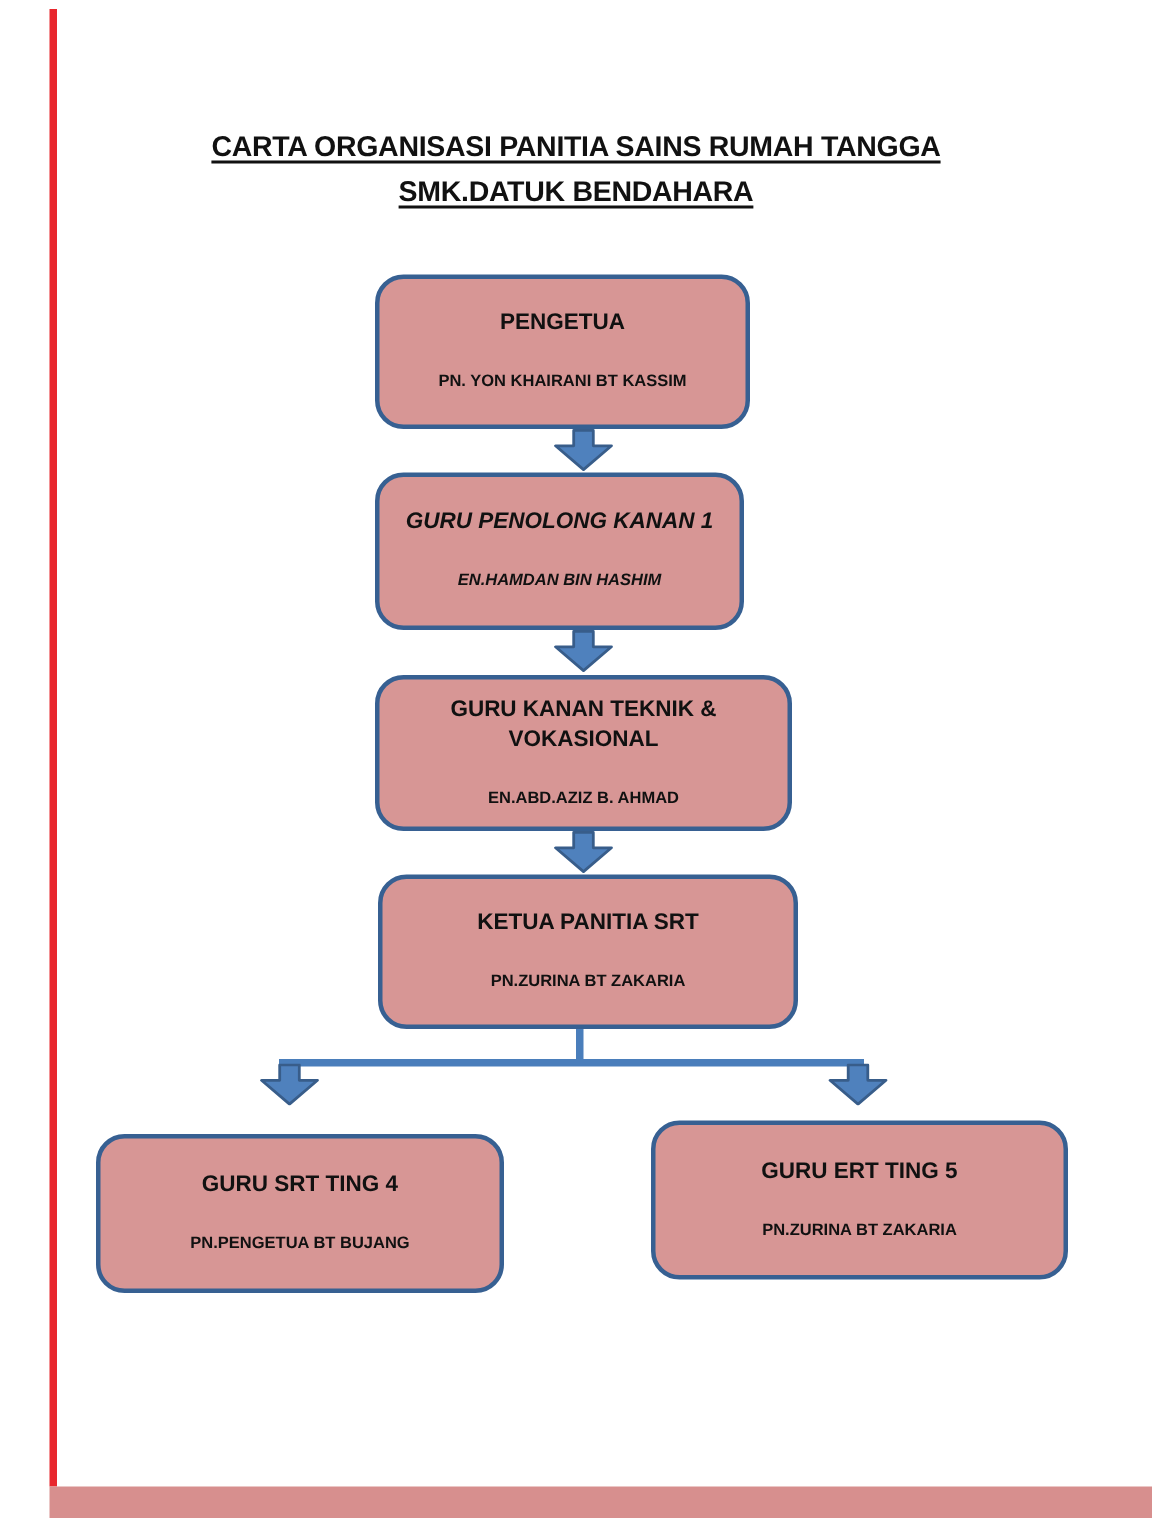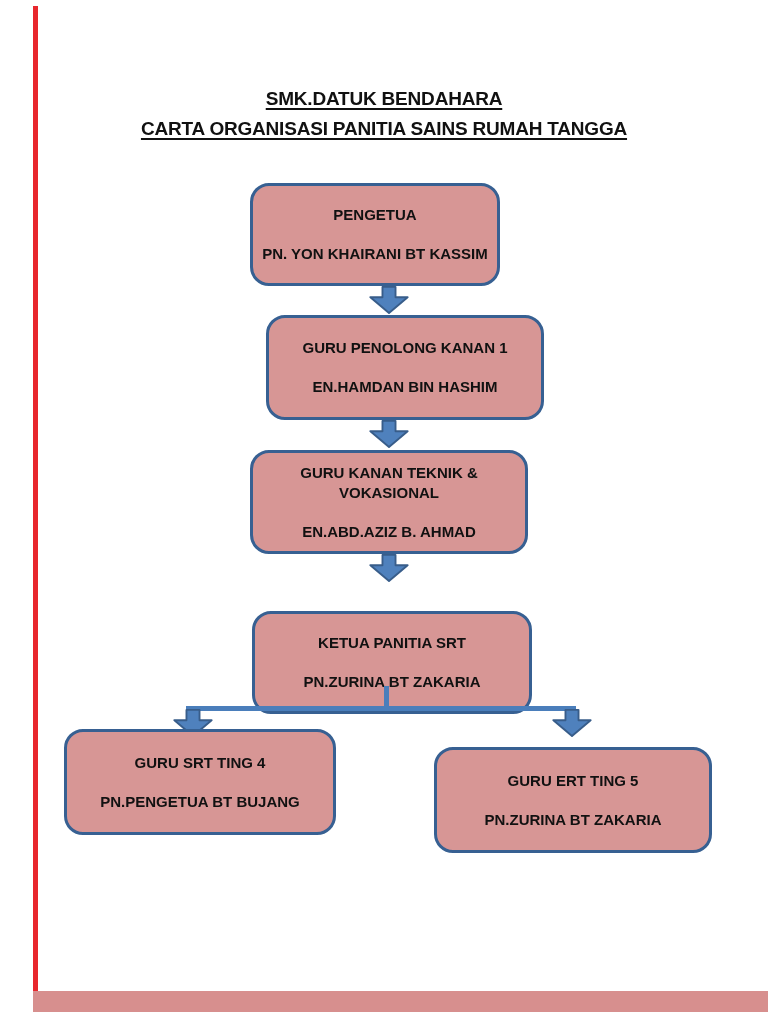--- a/index.html
+++ b/index.html
@@ -23,26 +23,26 @@
     text-decoration:underline;text-decoration-thickness:2px;text-underline-offset:3px;
   }
 
   
   .node{
     position:absolute;background:var(--node_fill);border:3px solid var(--node_border);
     border-radius:19px;display:flex;flex-direction:column;align-items:center;justify-content:center;
     gap:19px;text-align:center;color:var(--text);font-weight:bold;
   }
   .node-role{font-size:15px;line-height:20px;max-width:235px;}
-  .node-name{font-size:15px;line-height:20px;white-space:nowrap;}
+  .node-name{font-size:11px;line-height:20px;white-space:nowrap;}
   .node1{left:250px;top:183px;width:250px;height:103px;}
-  .node2{left:266px;top:315px;width:278px;height:105px;}
+  .node2{left:250px;top:315px;width:246px;height:105px;font-style:italic;}
   .node3{left:250px;top:450px;width:278px;height:104px;}
-  .node4{left:252px;top:583px;width:280px;height:103px;margin-top:28px;}
-  .node5{left:64px; top:729px;width:272px;height:106px;}
+  .node4{left:252px;top:583px;width:280px;height:103px;}
+  .node5{left:64px; top:756px;width:272px;height:106px;}
   .node6{left:434px;top:747px;width:278px;height:106px;}
 
   
   .block-arrow{position:absolute;width:44px;height:28px;}
   .block-arrow path{fill:var(--arrow_fill);stroke:var(--arrow_border);stroke-width:2;stroke-linejoin:round;}
   .arrow1{left:367px;top:286px;}
   .arrow2{left:367px;top:420px;}
   .arrow3{left:367px;top:554px;}
   .arrowL{left:171px;top:709px;}
   .arrowR{left:550px;top:709px;}
@@ -52,22 +52,22 @@
   .hline{position:absolute;left:186px;top:706px;width:390px;height:5px;background:var(--connector);}
 </style>
 </head>
 <body>
 
 <div class="page">
 
   <div class="red-edge"></div>
 
   <div class="title">
+    <span class="title-line"><span>CARTA ORGANISASI PANITIA SAINS RUMAH TANGGA</span></span>
     <span class="title-line"><span>SMK.DATUK BENDAHARA</span></span>
-    <span class="title-line"><span>CARTA ORGANISASI PANITIA SAINS RUMAH TANGGA</span></span>
   </div>
 
   <div class="node node1">
     <div class="node-role">PENGETUA</div>
     <div class="node-name">PN. YON KHAIRANI BT KASSIM</div>
   </div>
 
   <svg class="block-arrow arrow1" viewBox="0 0 44 30" aria-hidden="true">
       <path d="M15 1 H29 V12 H42 L22 29 L2 12 H15 Z"></path>
     </svg>

